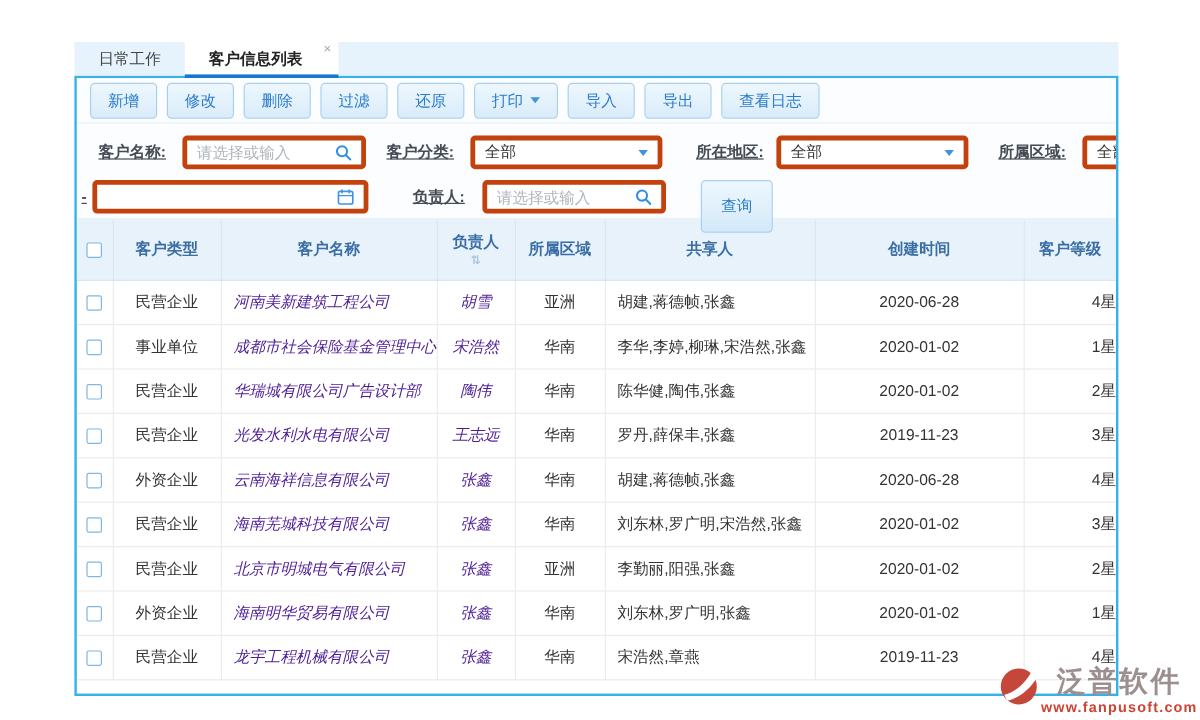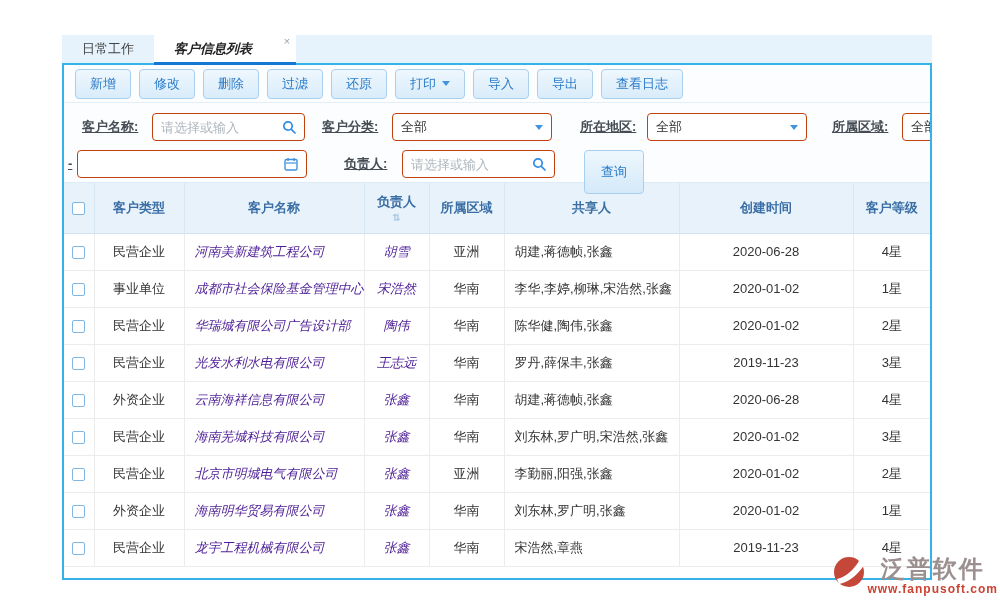--- a/index.html
+++ b/index.html
@@ -6,21 +6,21 @@
   html,body { width:1000px; height:600px; background:#fff;
     font-family:"Liberation Sans","DejaVu Sans",sans-serif; }
   #stage { position:relative; width:1000px; height:600px; background:#fff; overflow:hidden; }
 
   
   #app { position:absolute; left:62px; top:35px; width:870px; }
   .tabbar { position:relative; z-index:2; display:flex; align-items:stretch;
     height:28px; background:#e6f3fc; }
   .tab { display:flex; align-items:center; padding:0 20px; font-size:13px;
     color:#444; cursor:pointer; position:relative; }
-  .tab.active { background:#fff; color:#222; font-weight:bold; padding-right:44px;font-style:italic; }
+  .tab.active { background:#fff; color:#222; font-weight:bold; padding-right:30px; }
   .tab.active::after { content:""; position:absolute; left:0; right:0; bottom:-2px;
     height:3px; background:#1677d2; }
   .tab-close { position:absolute; top:1px; right:6px; font-size:11px; color:#9aa3ab;
     font-weight:normal; line-height:11px; cursor:pointer; }
 
   
   .panel { position:relative; z-index:1; width:870px; height:517px;
     border:2px solid #35b2e8; background:#fff; overflow:hidden; }
 
   
@@ -29,21 +29,21 @@
   .btn { display:inline-flex; align-items:center; gap:6px; padding:5px 14px;
     font-size:13px; color:#2b7cc9; background:linear-gradient(#eef7fd,#d9ecfa);
     border:1px solid #a9cfef; border-radius:4px; cursor:pointer; white-space:nowrap; }
   .caret-down { width:0; height:0; border-left:4px solid transparent;
     border-right:4px solid transparent; border-top:5px solid #3f93e0; }
 
   
   .filters { position:relative; height:80px; background:#fbfdff; border-bottom:1px solid #dcebf6; }
   .f-label { position:absolute; font-size:13px; font-weight:600; color:#454c53; line-height:28px;text-decoration:underline; }
   .f-input, .f-select { position:absolute; height:28px; background:#fff;
-    border:1px solid #c2410c; border-radius:4px; display:flex; align-items:center;
+    border:4px solid #c2410c; border-radius:4px; display:flex; align-items:center;
     padding:0 8px; font-size:13px; color:#333; }
   .f-input input { flex:1; border:none; outline:none; font-size:13px; color:#333;
     background:transparent; min-width:0; font-family:inherit; }
   .f-input input::placeholder { color:#aeb6bd; }
   .f-select .val { flex:1; }
   .icon-right { margin-left:6px; display:flex; align-items:center; }
   .search-btn { position:absolute; height:44px; padding:12px 16px; font-size:13px;
     color:#2b7cc9; background:linear-gradient(#eef7fd,#d4e9f9);
     border:1px solid #a9cfef; border-radius:4px; cursor:pointer;
     display:flex; align-items:center; }
@@ -53,21 +53,21 @@
   table.grid col.c0{width:30px} table.grid col.c1{width:90px} table.grid col.c2{width:180px}
   table.grid col.c3{width:65px} table.grid col.c4{width:75px} table.grid col.c5{width:175px}
   table.grid col.c6{width:174px} table.grid col.c7{width:77px}
   thead th { height:50px; background:#e8f2fb; color:#3a6ea5; font-size:13px;
     font-weight:600; border-right:1px solid #d7e7f4; border-bottom:1px solid #cfe2f1;
     text-align:center; vertical-align:middle; }
   thead th:last-child { border-right:none; }
   tbody td { height:37px; font-size:13px; color:#333; text-align:center;
     border-right:1px solid #ececec; border-bottom:1px solid #ececec;
     vertical-align:middle; overflow:hidden; white-space:nowrap; }
-  tbody td:last-child { border-right:none; }
+  tbody td:last-child { border-right:none;text-align:right; }
   tbody td.l { text-align:left; padding-left:10px; }
   td.link, .lk { color:#4c1d95; cursor:pointer;font-style:italic; }
   .checkbox { display:inline-block; width:13px; height:13px; background:#fff;
     border:1px solid #7fb6e3; border-radius:2px; cursor:pointer; vertical-align:middle; }
   .sort-icon { display:block; font-size:10px; line-height:9px; color:#a9c6e0; margin-top:2px; }
   .th-stack { display:flex; flex-direction:column; align-items:center; justify-content:center; }
 
   
   .brand { position:absolute; right:2px; bottom:4px; z-index:5; display:flex;
     align-items:flex-start; }

